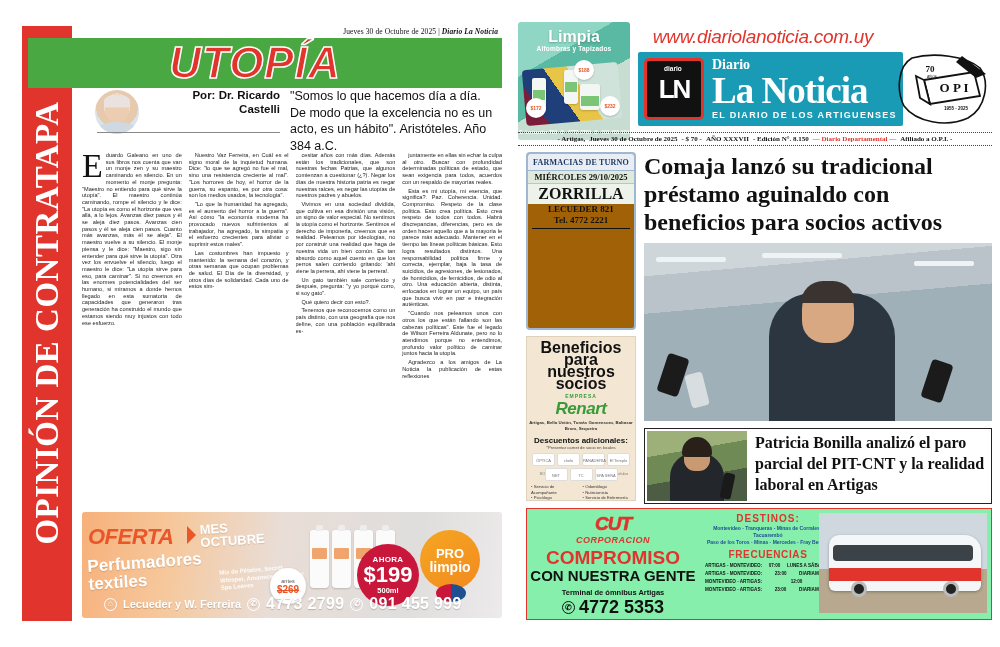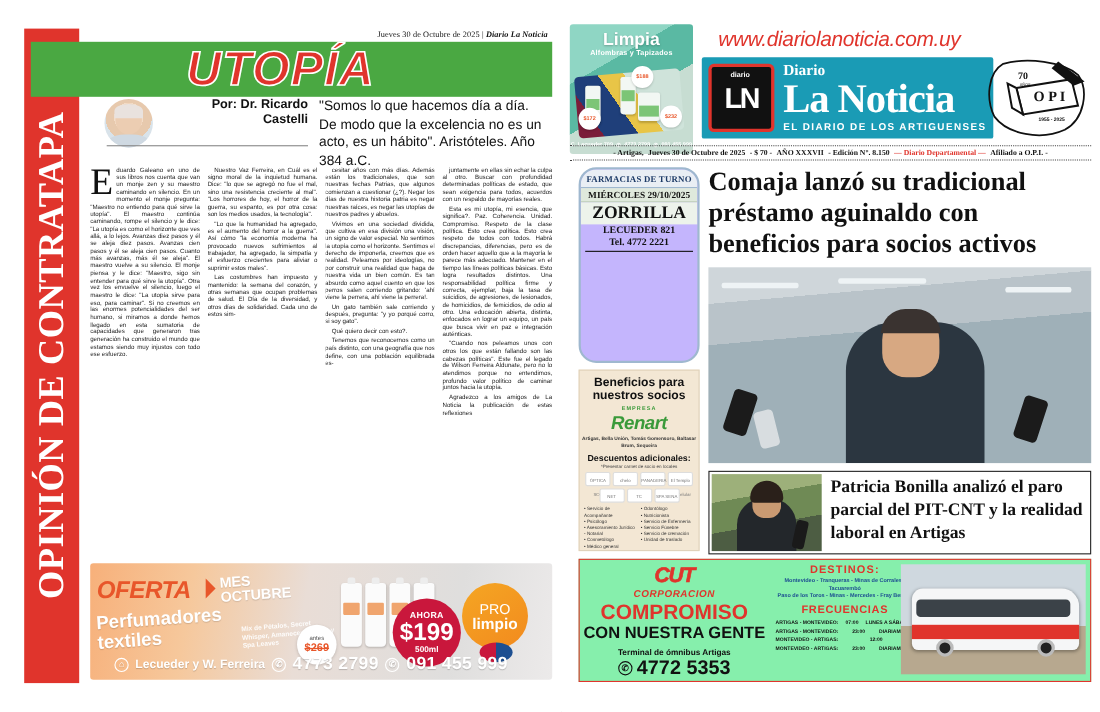--- a/index.html
+++ b/index.html
@@ -164,21 +164,21 @@
   }
   .pl-ahora .h1 { font-size:8px; font-weight:700; letter-spacing:.3px; }
   .pl-ahora .h2 { font-size:22px; font-weight:700; line-height:22px; }
   .pl-ahora .h3 { font-size:7.5px; font-weight:700; }
   .pl-logo {
     position:absolute; right:22px; top:18px; width:60px; height:60px;
     border-radius:50%; background:linear-gradient(145deg,#f5a623,#f28a1e);
     display:flex; flex-direction:column; align-items:center; justify-content:center;
     color:#fff;
   }
-  .pl-logo .l1 { font-size:13px; font-weight:400; line-height:13px; }
+  .pl-logo .l1 { font-size:13px; font-weight:700; line-height:13px; }
   .pl-logo .l2 { font-size:14px; font-weight:700; line-height:14px; }
   .pl-swirl {
     position:absolute; right:36px; top:72px; width:30px; height:18px;
     border-radius:50%; background:linear-gradient(90deg,#c9173c 50%,#1d4f91 50%);
   }
   .pl-foot {
     position:absolute; left:0; right:0; bottom:5px; height:18px;
     display:flex; align-items:center; gap:6px; padding-left:22px;
     color:#fff; font-weight:700; text-shadow:0 1px 1px rgba(0,0,0,.2);
   }
@@ -251,21 +251,21 @@
     position:absolute; left:8px; top:132px; right:8px; height:14px;
     border-top:1px dotted #444; border-bottom:1px dotted #444;
     display:flex; align-items:center; justify-content:center; gap:4px;
     font-family:"Liberation Serif", serif; font-size:7px; font-weight:700; color:#111;
   }
   .info-line .red { color:#e0342c; }
 
   
   .pharma {
     position:absolute; left:16px; top:152px; width:110px; height:178px;
-    border:2px solid #9fb8cf; border-radius:16px; background:#c4b5fd; overflow:hidden;
+    border:2px solid #9fb8cf; border-radius:4px; background:#a16207; overflow:hidden;
   }
   .ph-title {
     height:17px; background:#e9eef4; border-bottom:1px solid #9fb8cf;
     display:flex; align-items:center; justify-content:center;
     font-family:"Liberation Serif", serif; font-size:8px; font-weight:700;
     color:#1d3a66; letter-spacing:.2px;
   }
   .ph-date {
     background:#dfe9dc; text-align:center; font-family:"Liberation Serif", serif;
     font-size:8.5px; font-weight:700; color:#111; padding:1px 0;
@@ -280,21 +280,21 @@
     font-size:9px; font-weight:700; color:#111; padding:0 0 1px;
   }
   .ph-sep { height:1px; background:#111; margin:2px 4px; }
 
   
   .renart {
     position:absolute; left:16px; top:336px; width:110px; height:165px;
     background:#f3e7d4; border:1px solid #e0d2ba; overflow:hidden;
   }
   .rn-h {
-    text-align:center; font-size:11px; font-weight:700; color:#111;
+    text-align:center; font-size:16px; font-weight:700; color:#111;
     line-height:12px; margin-top:5px;
   }
   .rn-logo { text-align:center; margin-top:3px; }
   .rn-logo .name {
     font-size:17px; font-weight:700; color:#3a9a3a; font-style:italic; letter-spacing:-.5px;
   }
   .rn-logo .emp { font-size:5px; font-weight:700; color:#3a9a3a; letter-spacing:1px; }
   .rn-towns { text-align:center; font-size:4.4px; font-weight:700; color:#333; line-height:6px; margin-top:1px; }
   .rn-desc { text-align:center; font-size:8px; font-weight:700; color:#111; margin-top:4px; }
   .rn-note { text-align:center; font-size:4.2px; color:#444; }

